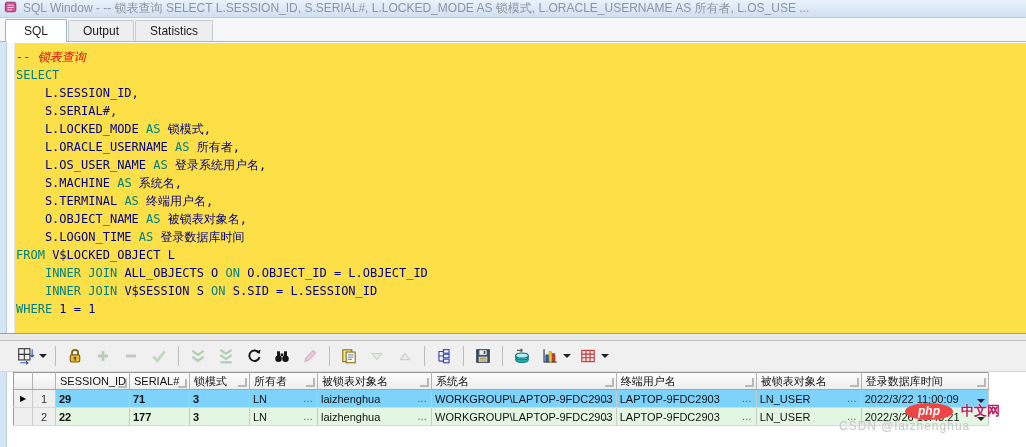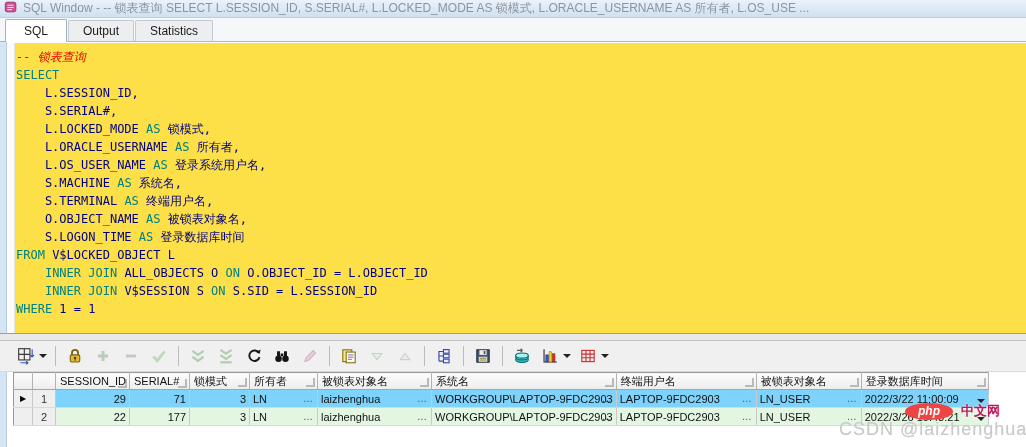--- a/index.html
+++ b/index.html
@@ -52,37 +52,37 @@
 
   
   #grid{left:13px;top:372px;border-collapse:collapse;table-layout:fixed;
     border:1px solid #9a9a9a;background:#7dd3fc;}
   #grid th{height:16px;background:linear-gradient(#fcfcfc,#ededed);
     font-size:11px;font-weight:normal;color:#111;text-align:left;
     border-right:1px solid #b3b3b3;border-bottom:1px solid #a5a5a5;
     padding:0 2px 0 4px;white-space:nowrap;overflow:hidden;}
   #grid td{height:17px;font-size:11px;color:#111;border-right:1px solid #c9c9c9;
     border-bottom:1px solid #d9d9d9;padding:0 3px;white-space:nowrap;overflow:hidden;}
-  #grid td.num{text-align:right;}
+  #grid td.num{text-align:left;font-weight:bold;}
   #grid td.ind{background:#efefef;text-align:center;font-size:8px;color:#000;padding:0;}
   #grid td.rn{background:#efefef;text-align:center;color:#333;padding:0;}
   #grid tr.alt td.cell{background:#e2f6e2;}
   .sortbox{float:right;width:7px;height:7px;margin-top:4px;
     border-right:2px solid #b9b9b9;border-bottom:2px solid #b9b9b9;}
   .browse{float:right;color:#555;letter-spacing:1px;font-size:10px;}
   .ddarrow{float:right;width:0;height:0;border-left:4px solid transparent;
     border-right:4px solid transparent;border-top:4px solid #222;margin-top:6px;}
 
   
   #phpwm{left:905px;top:402px;display:flex;align-items:center;z-index:5;}
   #phpwm .bubble{width:48px;height:17px;background:#ef4444;border-radius:50%;
     color:#fff;font-style:italic;font-weight:bold;font-size:12px;text-align:center;line-height:17px;}
   #phpwm .suffix{font-size:13px;font-weight:bold;color:#be185d;margin-left:8px;
     text-shadow:0 0 2px #fff;}
-  #csdnwm{left:839px;top:419px;font-size:18px;color:#c9c9c9;letter-spacing:1px;
+  #csdnwm{left:839px;top:419px;font-size:12px;color:#c9c9c9;letter-spacing:1px;
     text-shadow:0 0 1px #e8e8e8;z-index:4;white-space:nowrap;}
 </style>
 </head>
 <body>
 
 <div id="titlebar" class="abs">
   <span>
     <svg width="14" height="14" viewBox="0 0 16 16">
       <rect x="1.5" y="2.5" width="12" height="11" rx="2" fill="#d05090" stroke="#8a2f60"></rect>
       <path d="M4 6h7M4 8.5h7M4 11h5" stroke="#ffdff0" stroke-width="1.2" fill="none"></path>

